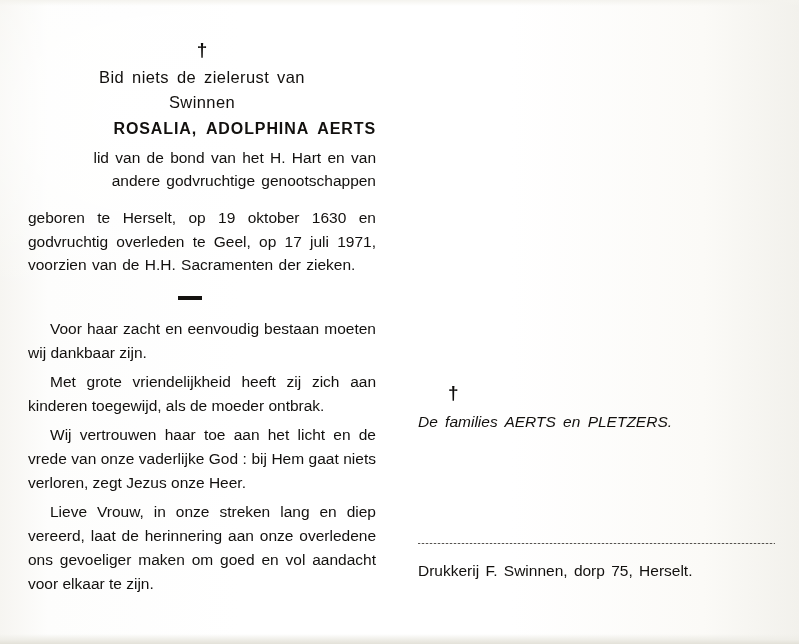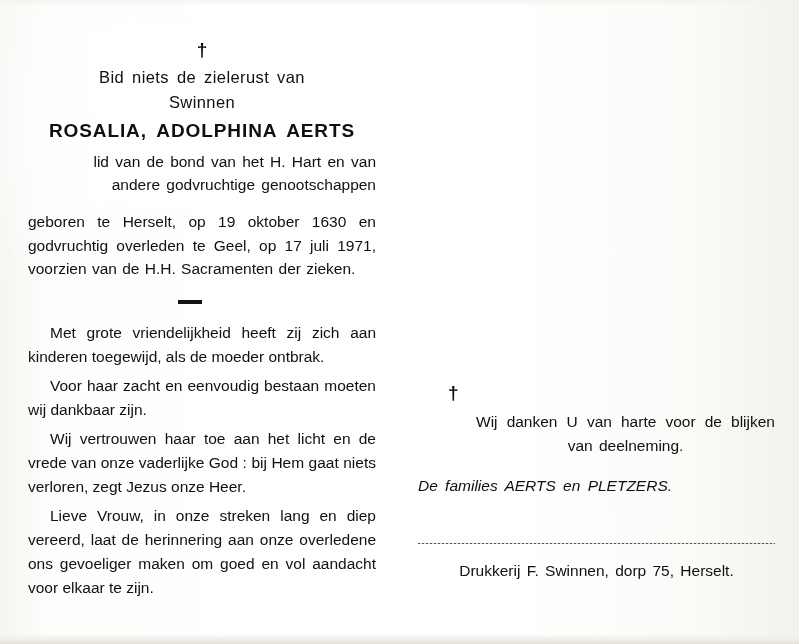--- a/index.html
+++ b/index.html
@@ -50,22 +50,22 @@
     text-align:center;
     font-size:16.5px;
     letter-spacing:.4px;
     word-spacing:3px;
     line-height:1.42;
   }
   .invocation{margin-bottom:2px;}
   .title-word{margin-bottom:3px;}
 
   .deceased-name{
-    text-align:center;
-    font-size:19px;
+    text-align:right;
+    font-size:16px;
     font-weight:700;
     letter-spacing:.9px;
     word-spacing:4px;
     line-height:1.3;
     margin:4px 0 6px;
     white-space:nowrap;
   }
 
   .membership{
     text-align:right;
@@ -128,21 +128,20 @@
   }
   .hr{
     height:1px;
     width:100%;
     background:repeating-linear-gradient(90deg,#3a3733 0px,#3a3733 2px,rgba(58,55,51,.25) 2px,rgba(58,55,51,.25) 4px);
     opacity:.85;
     margin-bottom:16px;
   }
   .printer{
     font-size:15.5px;
-    text-align:center;
     word-spacing:2px;
     line-height:1.4;
   }
 </style>
 </head>
 <body>
 
 <div class="scan-tone"></div>
 <div class="edge-top"></div>
 
@@ -160,30 +159,29 @@
 
     <div class="membership">
       <span class="ln">lid van de bond van het H. Hart en van</span>
       <span class="ln">andere godvruchtige genootschappen</span>
     </div>
 
     <div class="vitals">geboren te Herselt, op 19 oktober 1630 en godvruchtig overleden te Geel, op 17 juli 1971, voorzien van de H.H. Sacramenten der zieken.</div>
 
     <div class="rule-dash"></div>
 
+    <p class="para">Voor haar zacht en eenvoudig bestaan moeten wij dankbaar zijn.</p>
     <p class="para">Met grote vriendelijkheid heeft zij zich aan kinderen toegewijd, als de moeder ontbrak.</p>
-    <p class="para">Voor haar zacht en eenvoudig bestaan moeten wij dankbaar zijn.</p>
     <p class="para">Wij vertrouwen haar toe aan het licht en de vrede van onze vaderlijke God : bij Hem gaat niets verloren, zegt Jezus onze Heer.</p>
     <p class="para">Lieve Vrouw, in onze streken lang en diep vereerd, laat de herinnering aan onze overledene ons gevoeliger maken om goed en vol aandacht voor elkaar te zijn.</p>
   </div>
 
   <div class="panel-right">
     <div class="cross cross-right">†</div>
 
-    <div class="thanks">Wij danken U van harte voor de blijken van deelneming.</div>
 
     <div class="families">De families AERTS en PLETZERS.</div>
   </div>
 
   <div class="printer-block">
     <div class="hr"></div>
     <div class="printer">Drukkerij F. Swinnen, dorp 75, Herselt.</div>
   </div>
 
 </div>

